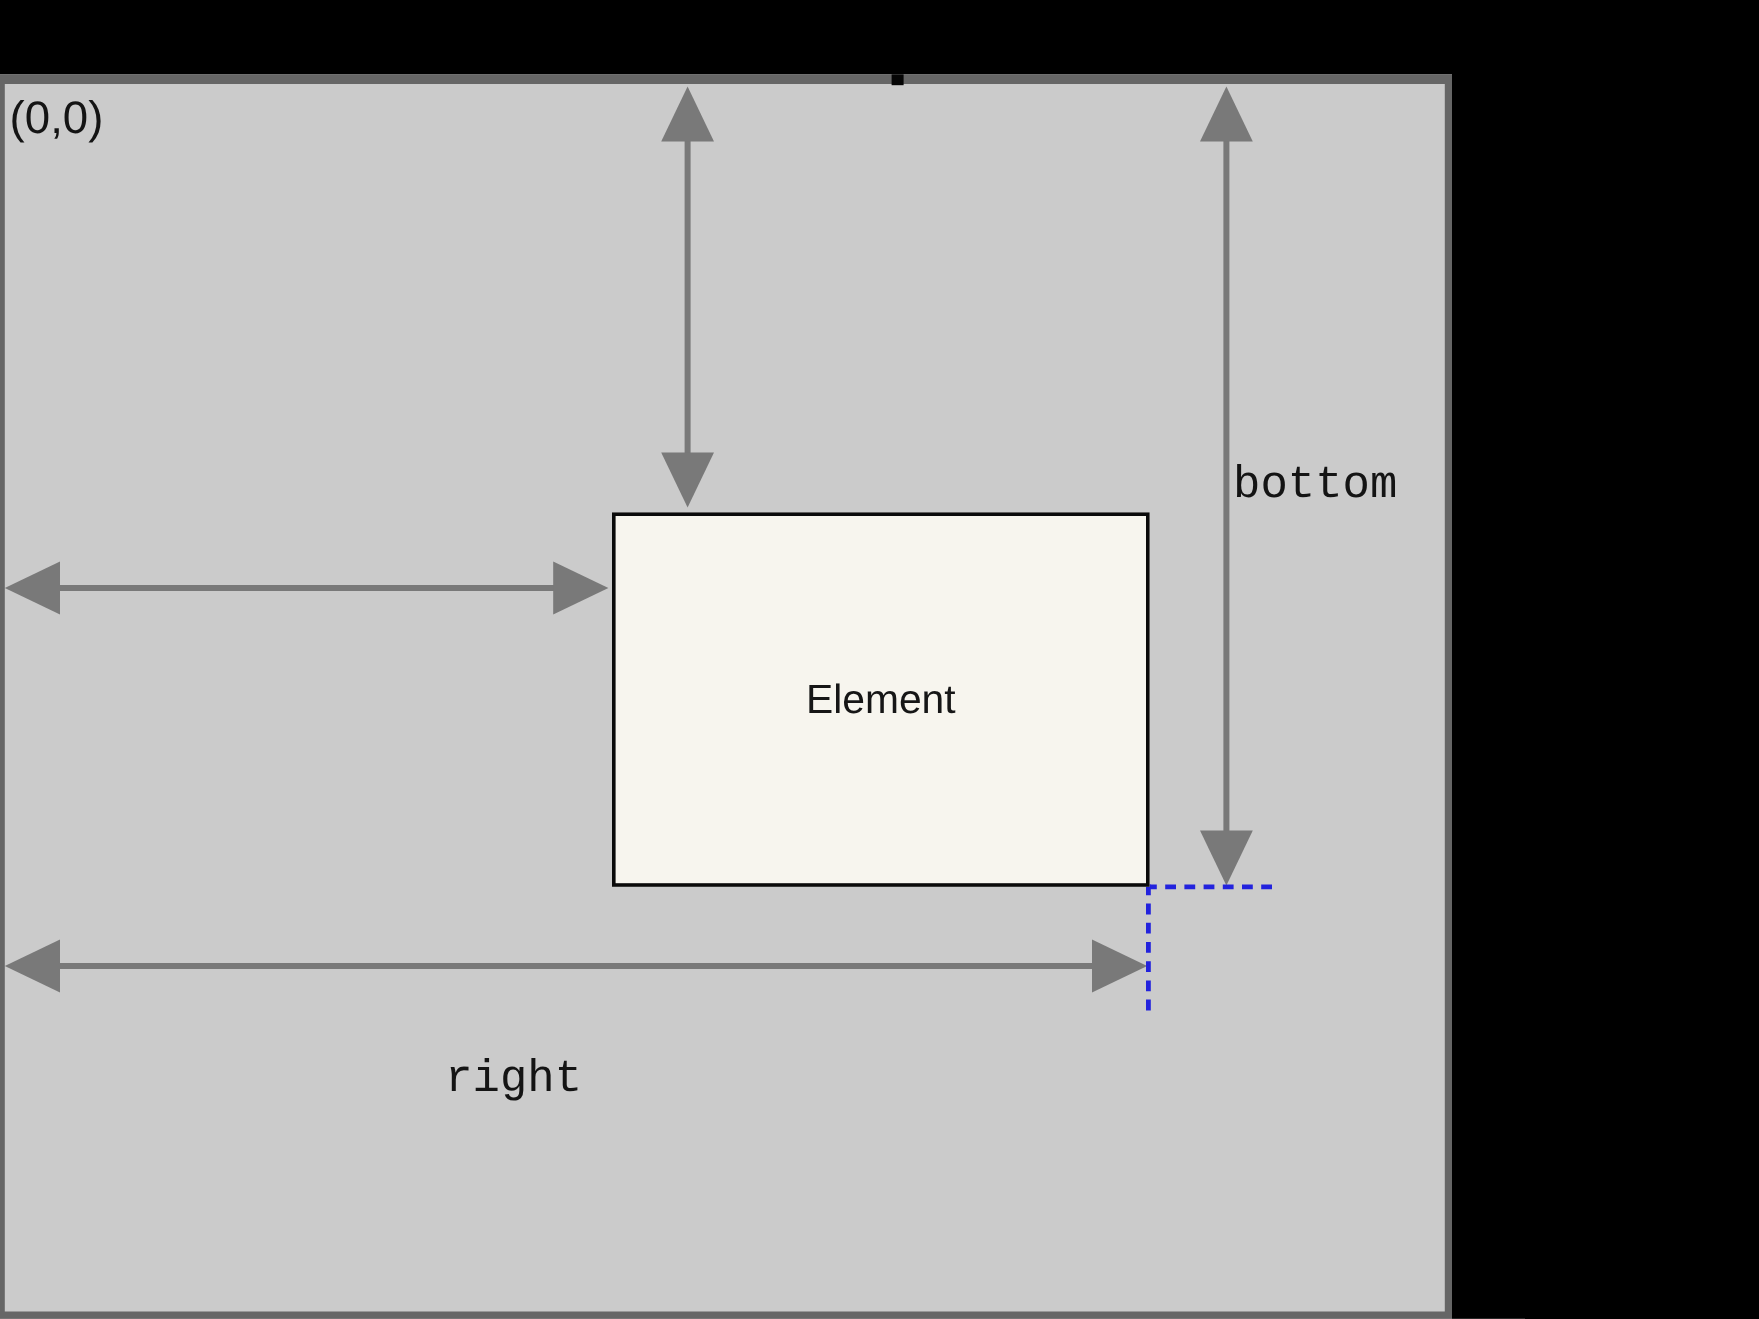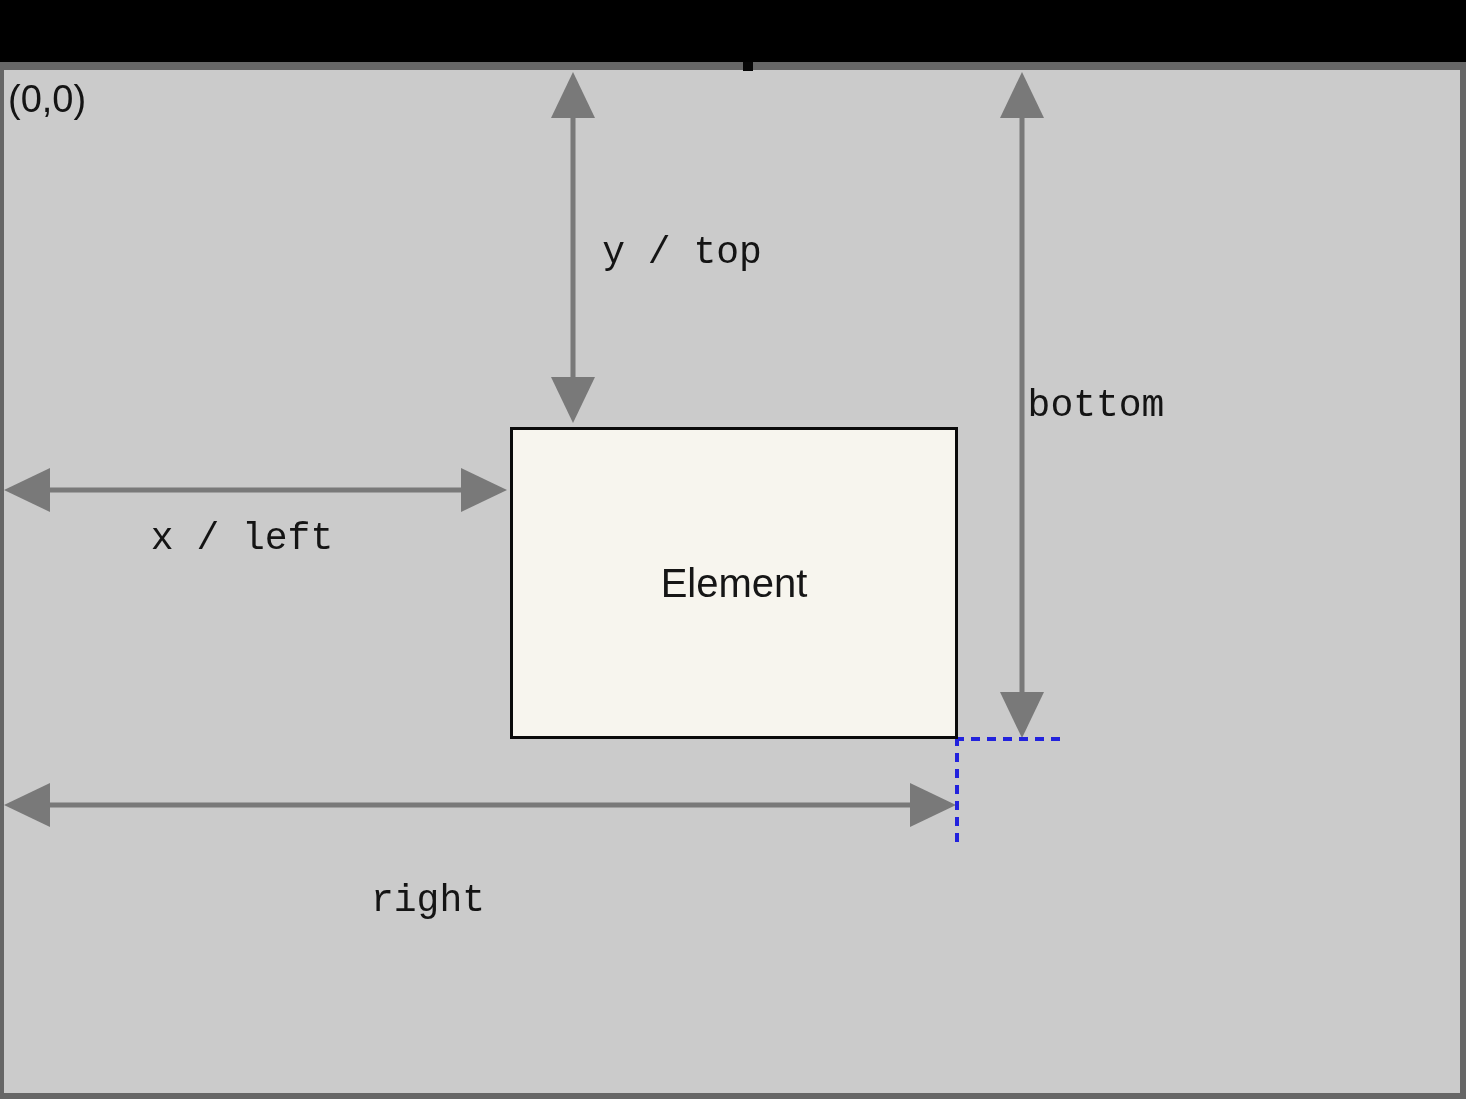--- a/index.html
+++ b/index.html
@@ -18,21 +18,21 @@
     width:1466px;height:1099px;
     background:var(--letterbox);
     position:relative;overflow:hidden;
     font-family:"Liberation Sans",sans-serif;
   }
   .letterbox-top{
     position:absolute;left:0;top:0;width:1466px;height:62px;
     background:var(--letterbox);
   }
   .viewport{
-    position:absolute;left:0;top:62px;width:1466px;height:1037px;
+    position:absolute;left:0;top:62px;width:1210px;height:1037px;
     box-sizing:border-box;
     background:var(--canvas-bg);
     border-style:solid;border-color:var(--frame);
     border-width:8px 6px 6px 4px;
   }
   .tick-mark{
     position:absolute;left:739px;top:-8px;width:10px;height:9px;
     background:#050505;
   }
   .origin-label{
@@ -54,21 +54,21 @@
   .label-x-left{left:238px;top:468px;}
   .label-right{left:424px;top:830px;}
   .element-box{
     position:absolute;left:506px;top:357px;width:448px;height:312px;
     box-sizing:border-box;
     background:var(--element-fill);
     border:3px solid var(--element-border);
     display:flex;align-items:center;justify-content:center;
   }
   .element-label{
-    font-size:40px;color:#161616;
+    font-size:34px;color:#161616;
     font-family:"Liberation Sans",sans-serif;
   }
   .watermark{
     position:absolute;right:18px;top:972px;
     font-size:28px;font-weight:bold;letter-spacing:1px;
     color:var(--watermark-text);
     text-shadow:2px 2px 2px #8b8b8b;
     font-family:"Liberation Sans",sans-serif;
   }
 </style>
@@ -108,23 +108,21 @@
       <polygon points="0,735 46,713 46,757" stroke="none"></polygon>
       <polygon points="952,735 906,713 906,757" stroke="none"></polygon>
     </g>
 
     <g stroke="var(--guide-blue)" stroke-width="4" stroke-dasharray="9 7" fill="none">
       <line x1="951" y1="669" x2="1058" y2="669"></line>
       <line x1="953" y1="667" x2="953" y2="775"></line>
     </g>
   </svg>
 
-  <div class="mono-label label-y-top">y / top</div>
   <div class="mono-label label-bottom">bottom</div>
-  <div class="mono-label label-x-left">x / left</div>
   <div class="mono-label label-right">right</div>
 
   <div class="element-box">
     <span class="element-label">Element</span>
   </div>
 
 
 </div>
 
 </body></html>

